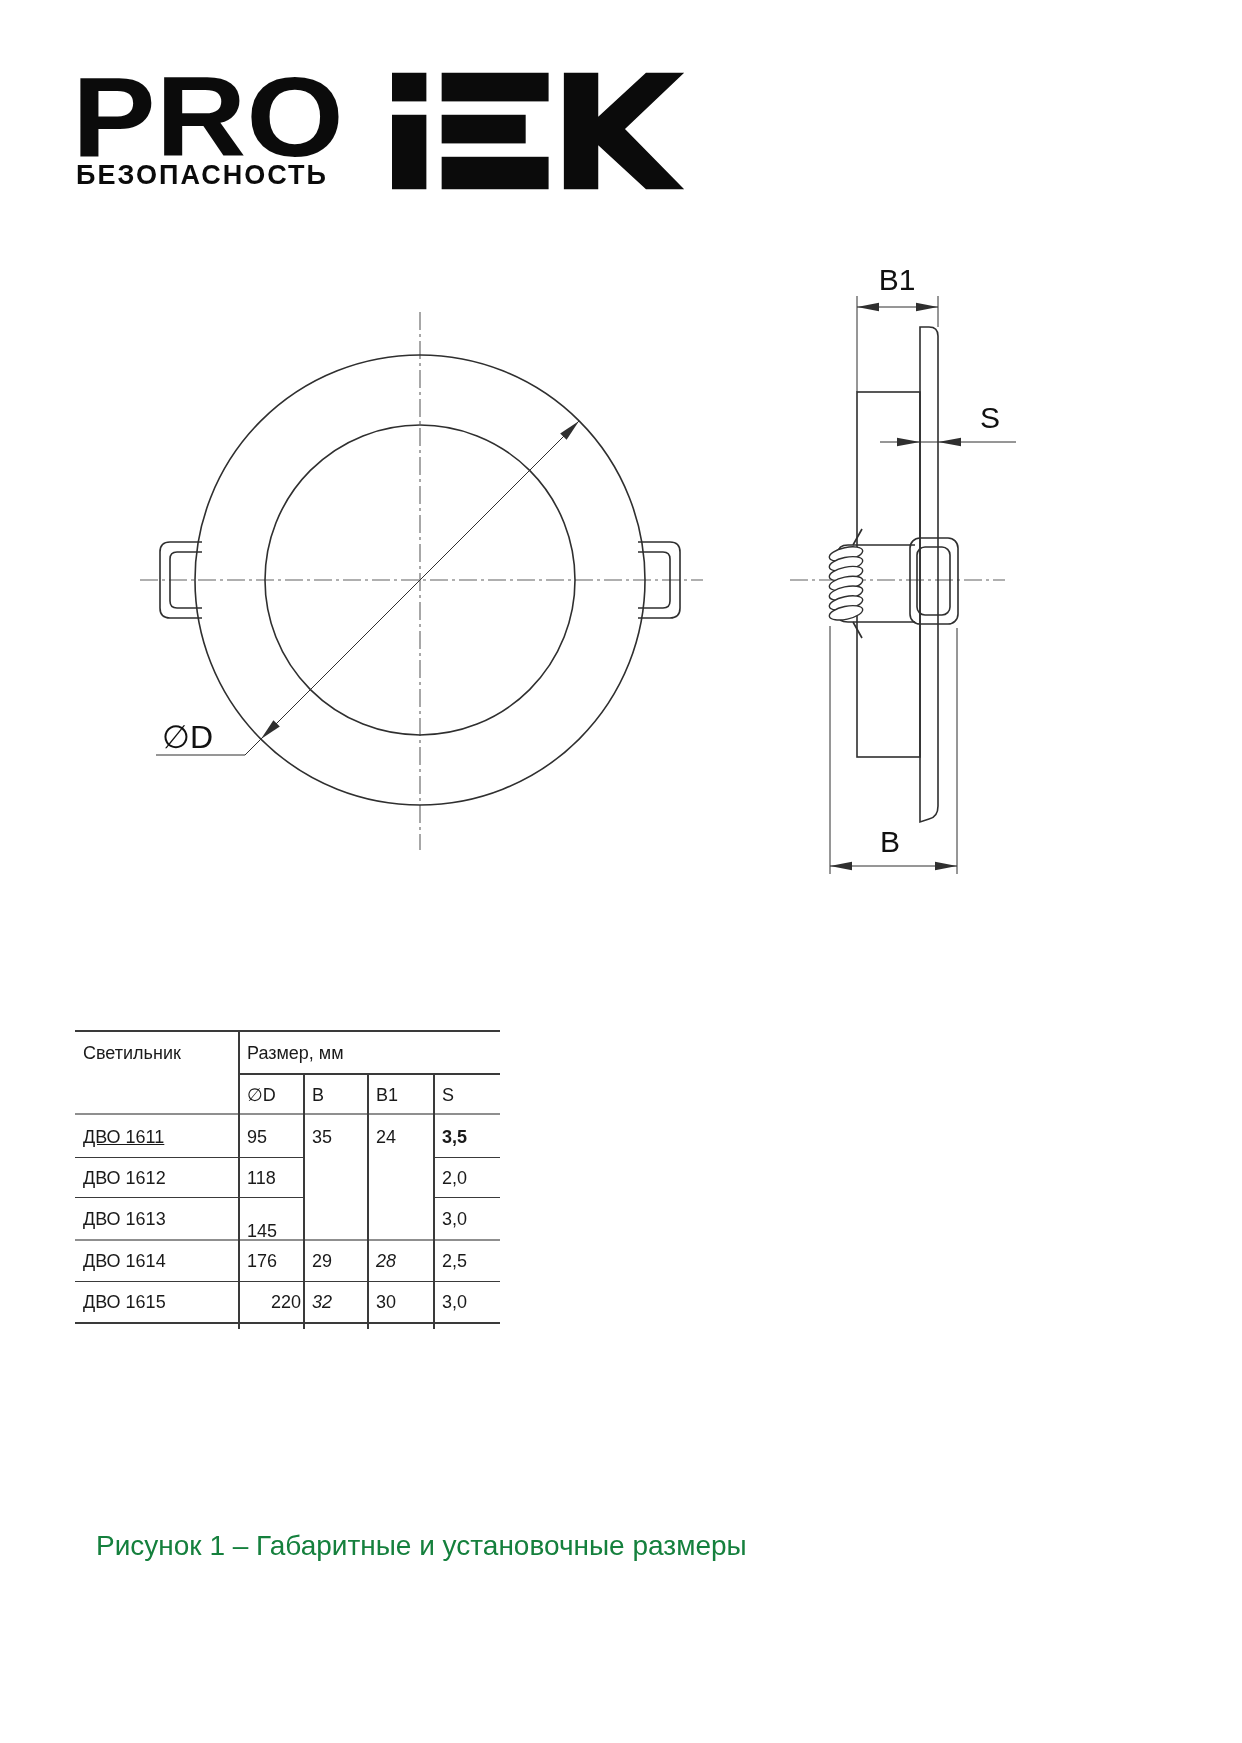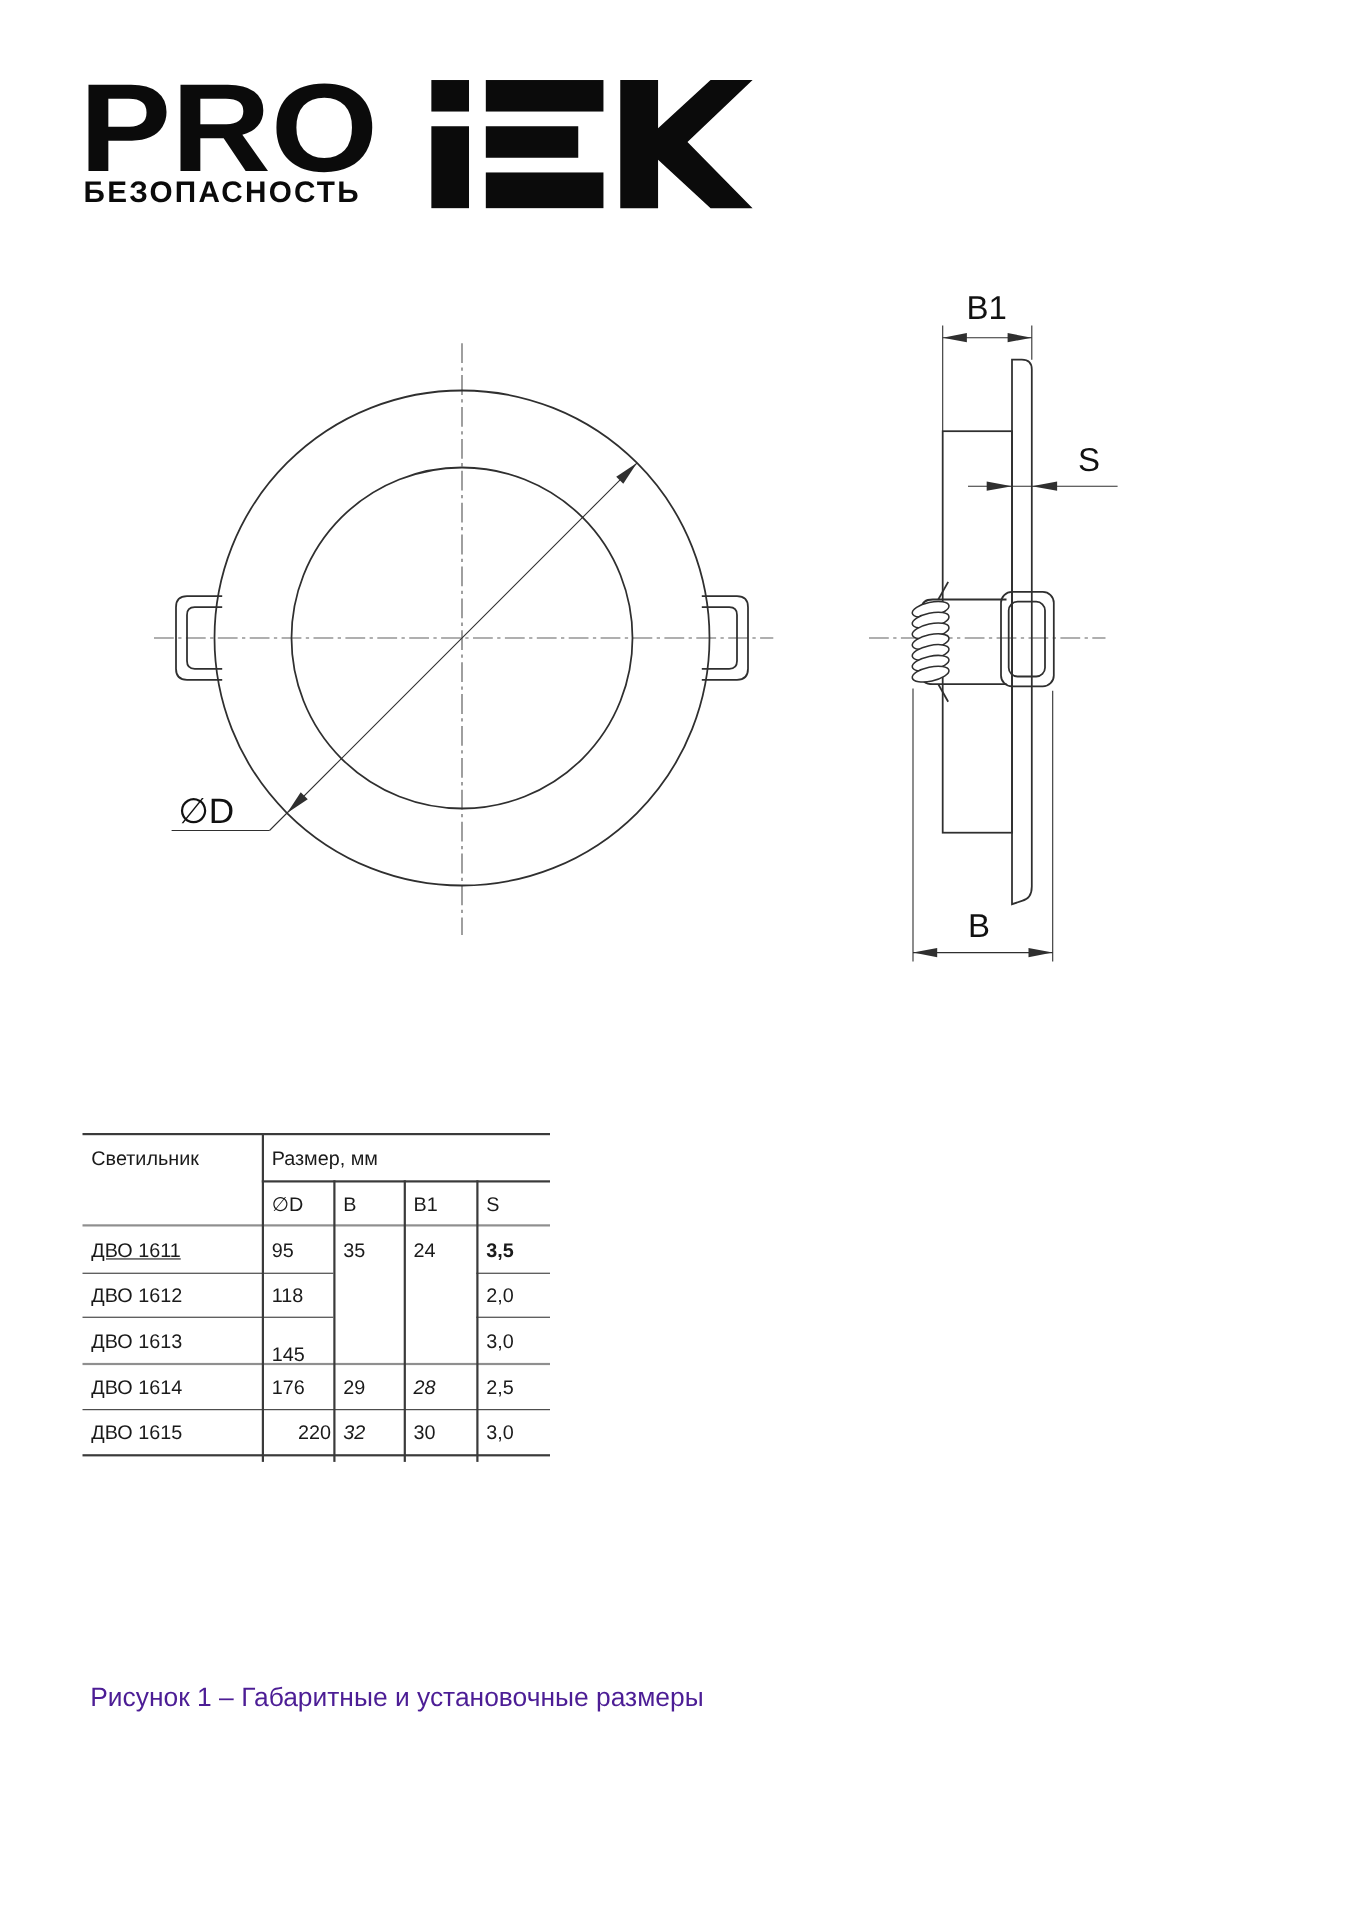--- a/index.html
+++ b/index.html
@@ -30,22 +30,22 @@
   #logo-iek{position:absolute;left:392px;top:70px;width:296px;height:122px;}
   
   #drawing{position:absolute;left:0;top:0;width:1242px;height:1743px;}
   
   #dim-table{position:absolute;left:75px;top:1030px;width:430px;height:302px;font-size:18px;}
   .hl,.vl{position:absolute;background:#3a3a3a;}
   .gray{background:#8f8f8f;}
   .cell{position:absolute;white-space:nowrap;line-height:26px;color:#1a1a1a;}
   
   #caption{
-    position:absolute;left:82px;top:1530px;
-    font-size:24px;color:#4c1d95;white-space:nowrap;
+    position:absolute;left:96px;top:1530px;
+    font-size:28px;color:#15803d;white-space:nowrap;
   }
 </style>
 </head>
 <body>
 
 <div id="page">
 
   <div id="logo-pro">PRO</div>
   <div id="logo-pro-notch"></div>
   <div id="logo-sub">БЕЗОПАСНОСТЬ</div>

